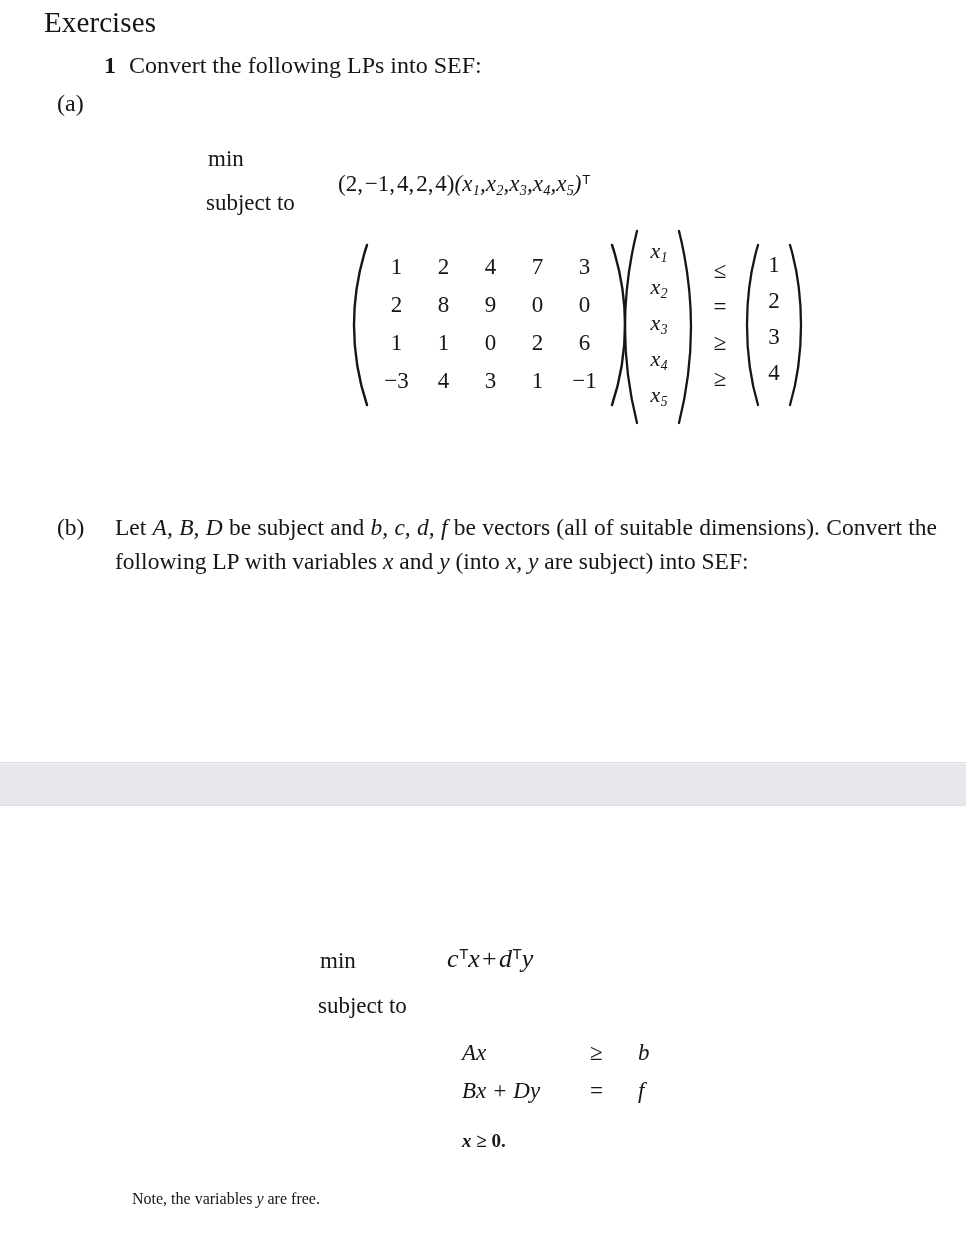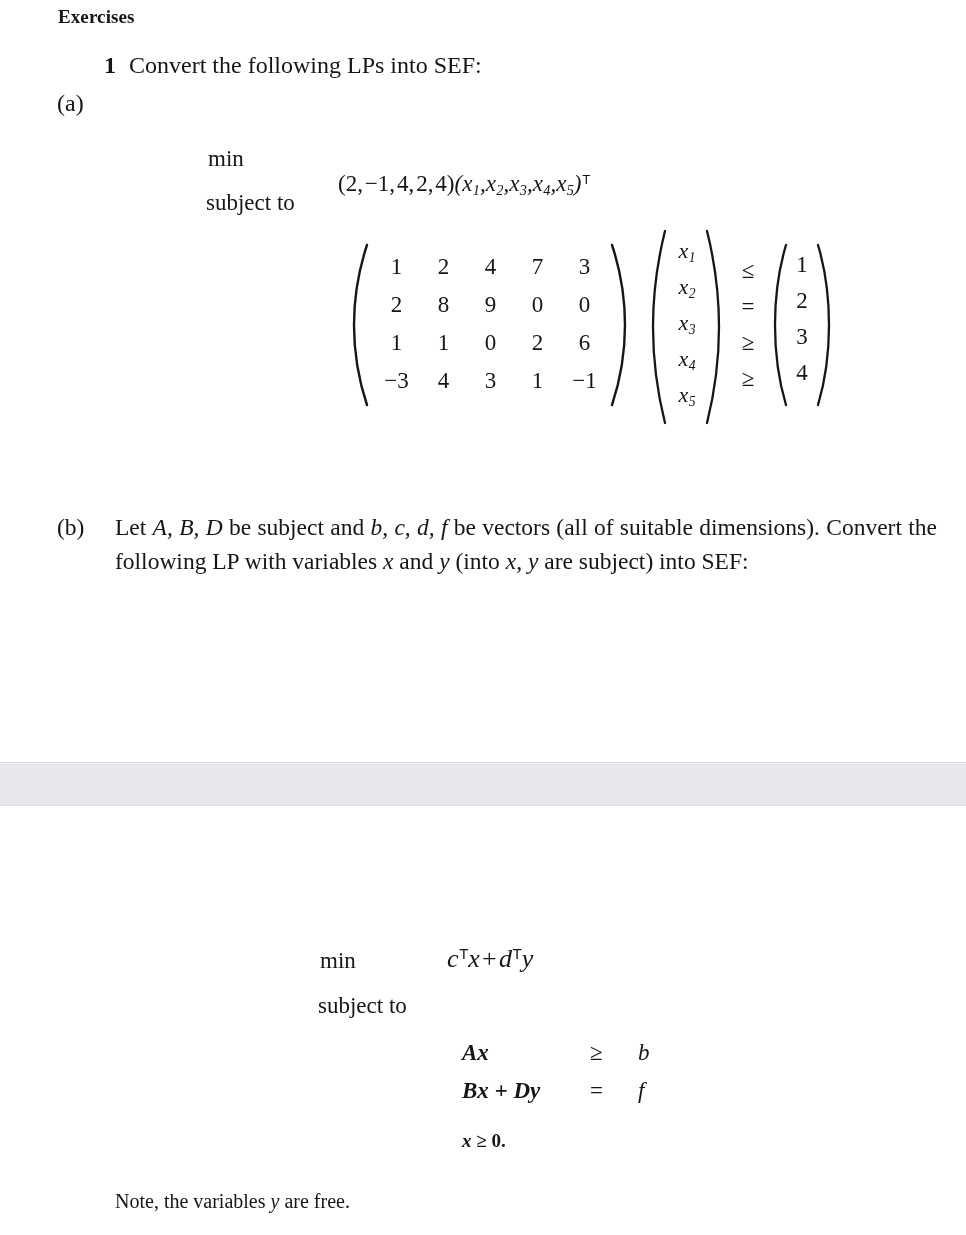--- a/index.html
+++ b/index.html
@@ -30,24 +30,24 @@
     height: 42px;
     background: #e7e8ec;
     border-top: 1px solid #dcdde2;
     border-bottom: 1px solid #dfe0e4;
     box-shadow: inset 0 1px 0 #f2f2f5;
   }
 
   
   .heading {
     position: absolute;
-    left: 58px;
+    left: 44px;
     top: 6px;
-    font-size: 19px;
-    font-weight: bold;
+    font-size: 29px;
+    font-weight: normal;
     letter-spacing: .1px;
   }
   .q-line {
     position: absolute;
     left: 56px;
     top: 52px;
     font-size: 24px;
     white-space: nowrap;
     margin-left: 48px;
   }
@@ -229,37 +229,37 @@
     position: absolute;
     left: 462px;
     top: 1040px;
     font-size: 23px;
   }
   .lp2-cons .row {
     display: flex;
     height: 38px;
     align-items: baseline;
   }
-  .lp2-cons .lhs  { width: 128px; white-space: nowrap; font-weight: bold; }
+  .lp2-cons .lhs  { width: 128px; white-space: nowrap; }
   .lp2-cons .rel  { width: 48px; }
   .lp2-cons .rhs  { white-space: nowrap; }
   .lp2-x {
     position: absolute;
     left: 462px;
     top: 1130px;
     font-size: 19px;
     white-space: nowrap;
     font-weight: bold;
   }
 
   .note {
     position: absolute;
-    left: 115px;
+    left: 132px;
     top: 1190px;
-    font-size: 20px;
+    font-size: 16px;
     white-space: nowrap;
   }
 </style>
 </head>
 <body>
 
 <div class="page">
 
   <div class="heading">Exercises</div>
 
@@ -310,21 +310,21 @@
         <div class="cell up">1</div>
         <div class="cell up">−1</div>
       </div>
       <span class="paren">
         <svg width="17" height="164" viewBox="0 0 17 164" aria-hidden="true">
           <path d="M2 2 C12 32, 15 62, 15 82 C15 102, 12 132, 2 162" fill="none" stroke="#15151a" stroke-width="2.4" stroke-linecap="round"></path>
         </svg>
       </span>
     </div>
 
-    <div class="group" style="margin-left:-4px; margin-top:-14px;padding-left:28px;">
+    <div class="group" style="margin-left:-4px; margin-top:-14px;">
       <span class="paren">
         <svg width="16" height="196" viewBox="0 0 16 196" aria-hidden="true">
           <path d="M14 2 C5 38, 2 74, 2 98 C2 122, 5 158, 14 194" fill="none" stroke="#15151a" stroke-width="2.3" stroke-linecap="round"></path>
         </svg>
       </span>
       <div class="xvec">
         <div class="cell math">x<sub>1</sub></div>
         <div class="cell math">x<sub>2</sub></div>
         <div class="cell math">x<sub>3</sub></div>
         <div class="cell math">x<sub>4</sub></div>

